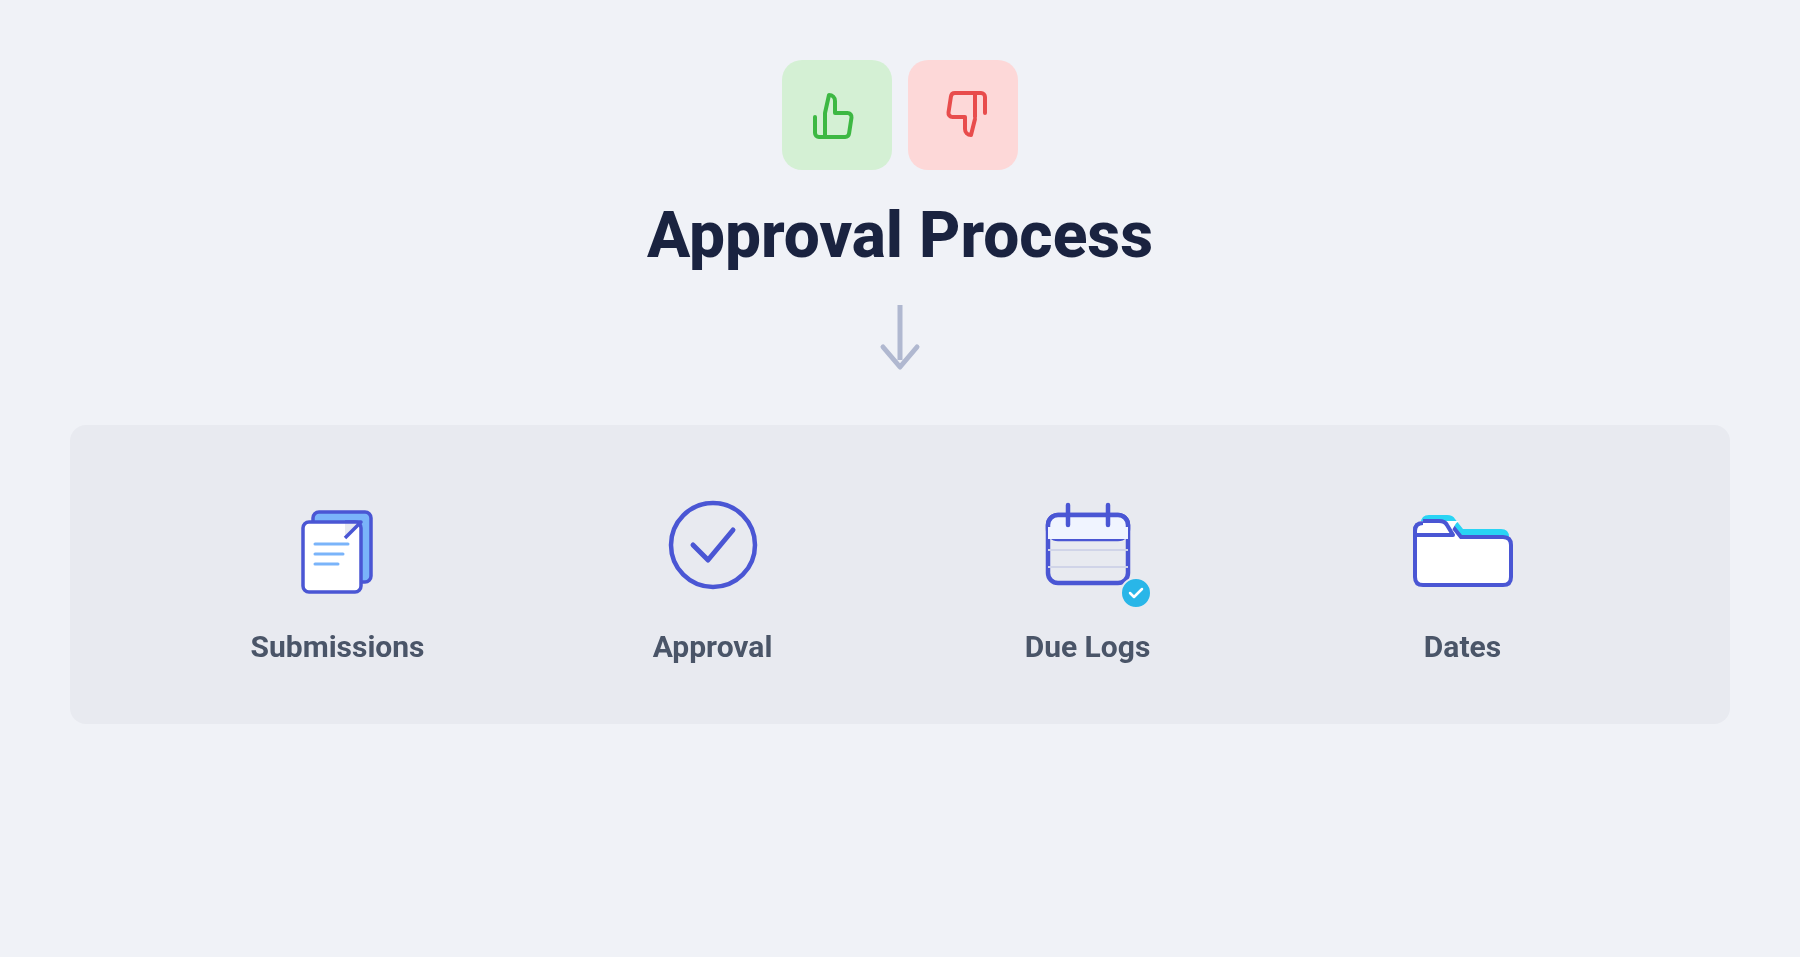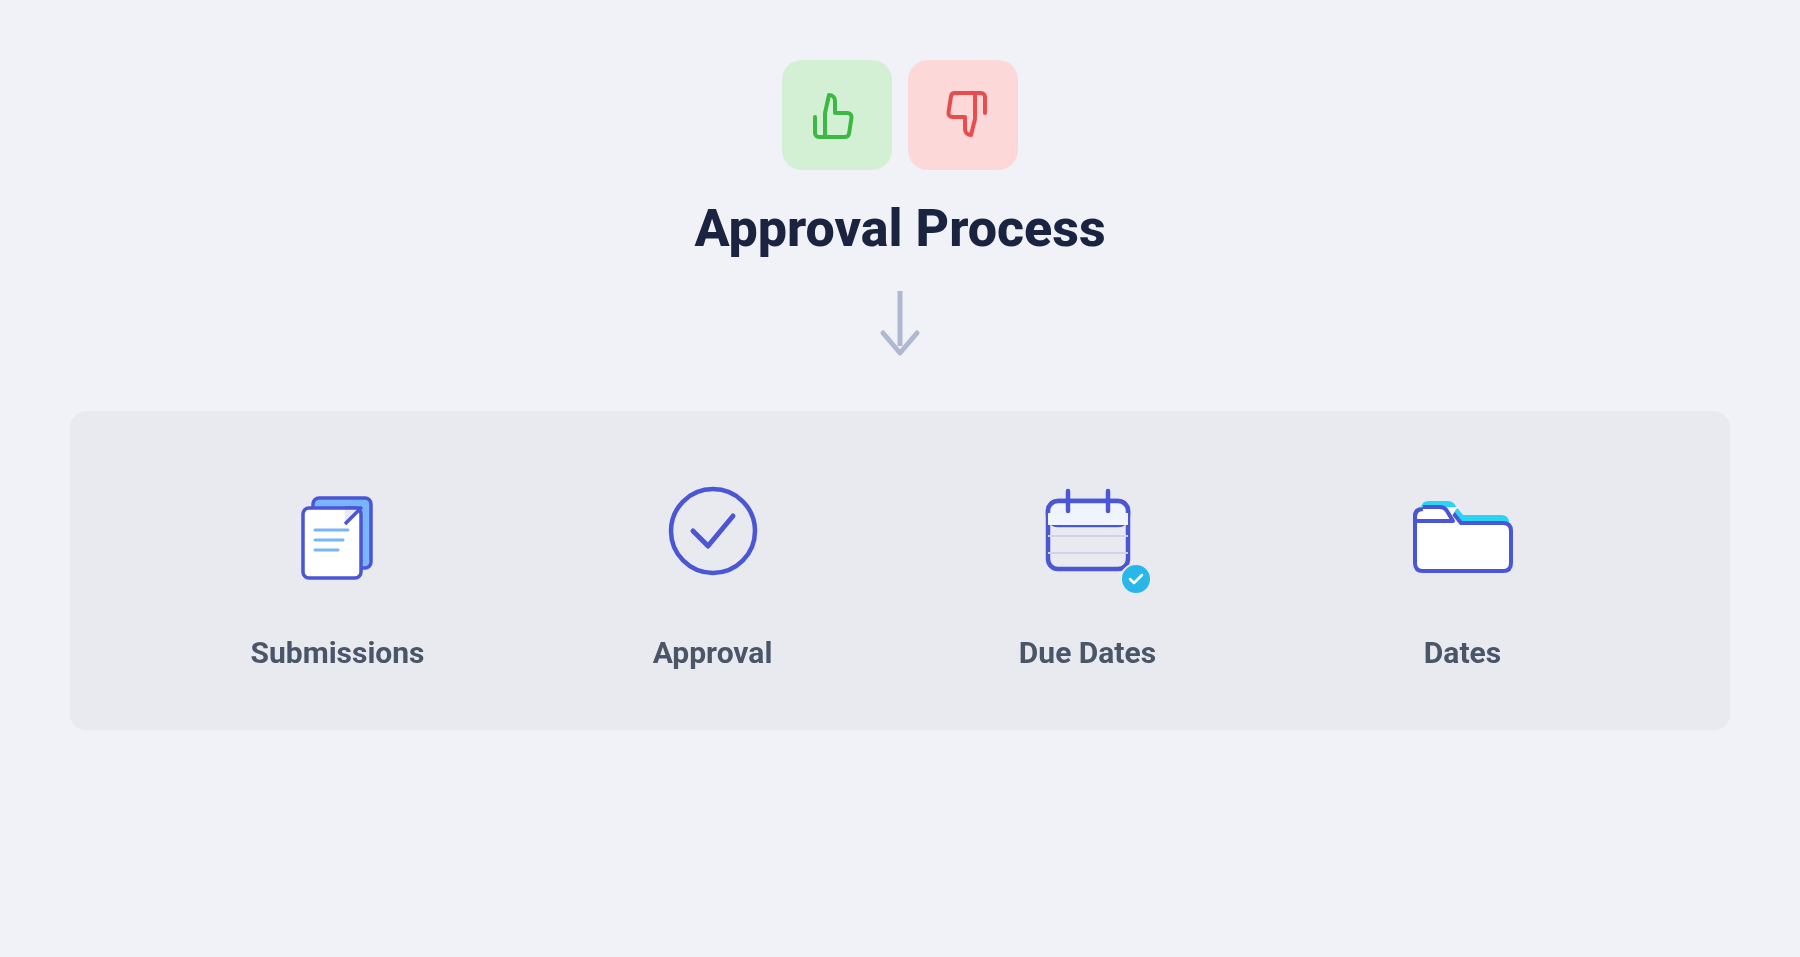--- a/index.html
+++ b/index.html
@@ -38,21 +38,21 @@
 
     .icon-box.thumbs-up {
       background-color: #d4f0d4;
     }
 
     .icon-box.thumbs-down {
       background-color: #fdd8d8;
     }
 
     .page-title {
-      font-size: 52px;
+      font-size: 64px;
       font-weight: 800;
       color: #1a2340;
       margin-bottom: 32px;
       text-align: center;
     }
 
     .arrow-down {
       display: flex;
       flex-direction: column;
       align-items: center;
@@ -71,21 +71,21 @@
       padding: 60px 80px;
       display: flex;
       align-items: center;
       justify-content: space-between;
     }
 
     .card-item {
       display: flex;
       flex-direction: column;
       align-items: center;
-      gap: 44px;
+      gap: 24px;
       flex: 1;
     }
 
     .card-icon-area {
       width: 120px;
       height: 120px;
       display: flex;
       align-items: center;
       justify-content: center;
       position: relative;
@@ -188,21 +188,21 @@
         <line x1="10" y1="55" x2="90" y2="55" stroke="#d0d4e8" stroke-width="2"></line>
         <line x1="10" y1="72" x2="90" y2="72" stroke="#d0d4e8" stroke-width="2"></line>
       </svg>
 
       <div class="badge-check">
         <svg viewBox="0 0 18 18" fill="none">
           <polyline points="3,9 7,13 15,5" stroke="white" stroke-width="2.5" stroke-linecap="round" stroke-linejoin="round"></polyline>
         </svg>
       </div>
     </div>
-    <span class="card-label">Due Dates</span>
+    <span class="card-label">Due Logs</span>
   </div>
 
   <div class="card-item">
     <div class="card-icon-area">
       <svg width="120" height="100" viewBox="0 0 120 100" fill="none">
 
         <path d="M18 32 L18 80 Q18 88 26 88 L98 88 Q106 88 106 80 L106 42 Q106 34 98 34 L60 34 L52 24 Q50 20 44 20 L26 20 Q18 20 18 28 Z" fill="#29d4f4" stroke="#4a56d4" stroke-width="0"></path>
 
         <path d="M12 40 L12 82 Q12 90 20 90 L100 90 Q108 90 108 82 L108 50 Q108 42 100 42 L58 42 L50 32 Q48 28 42 28 L20 28 Q12 28 12 36 Z" fill="white" stroke="#4a56d4" stroke-width="4"></path>
 

